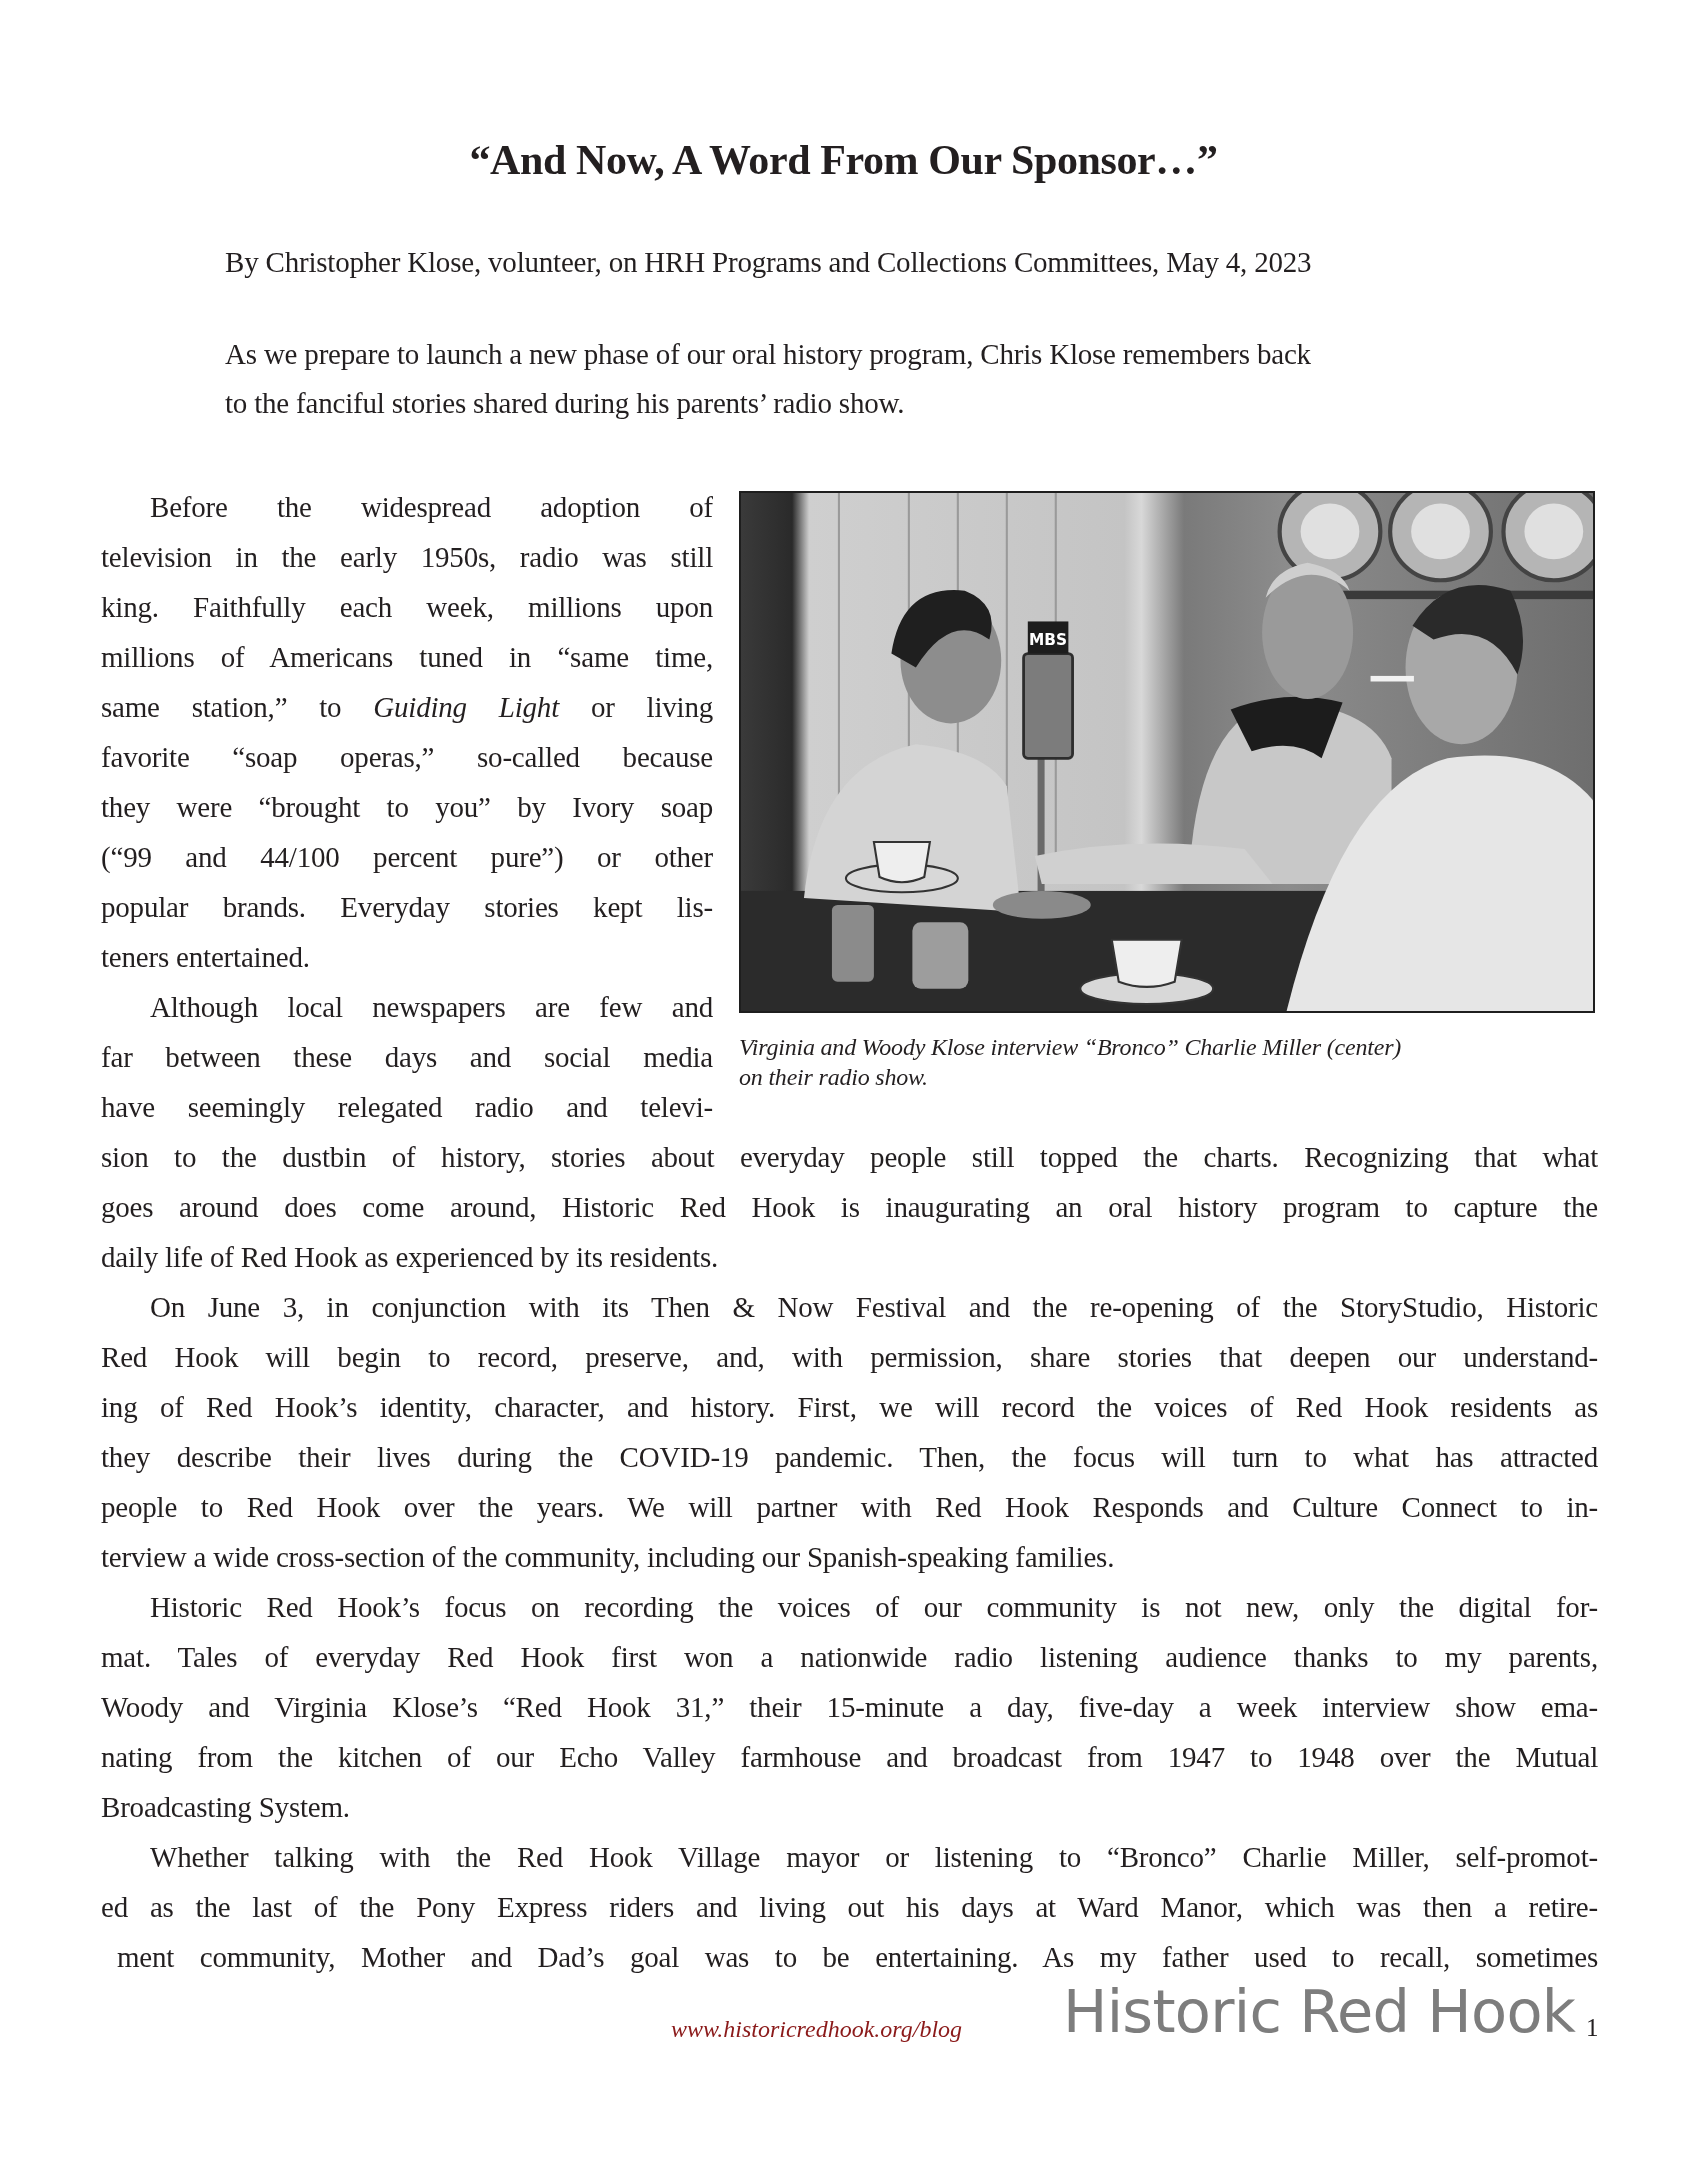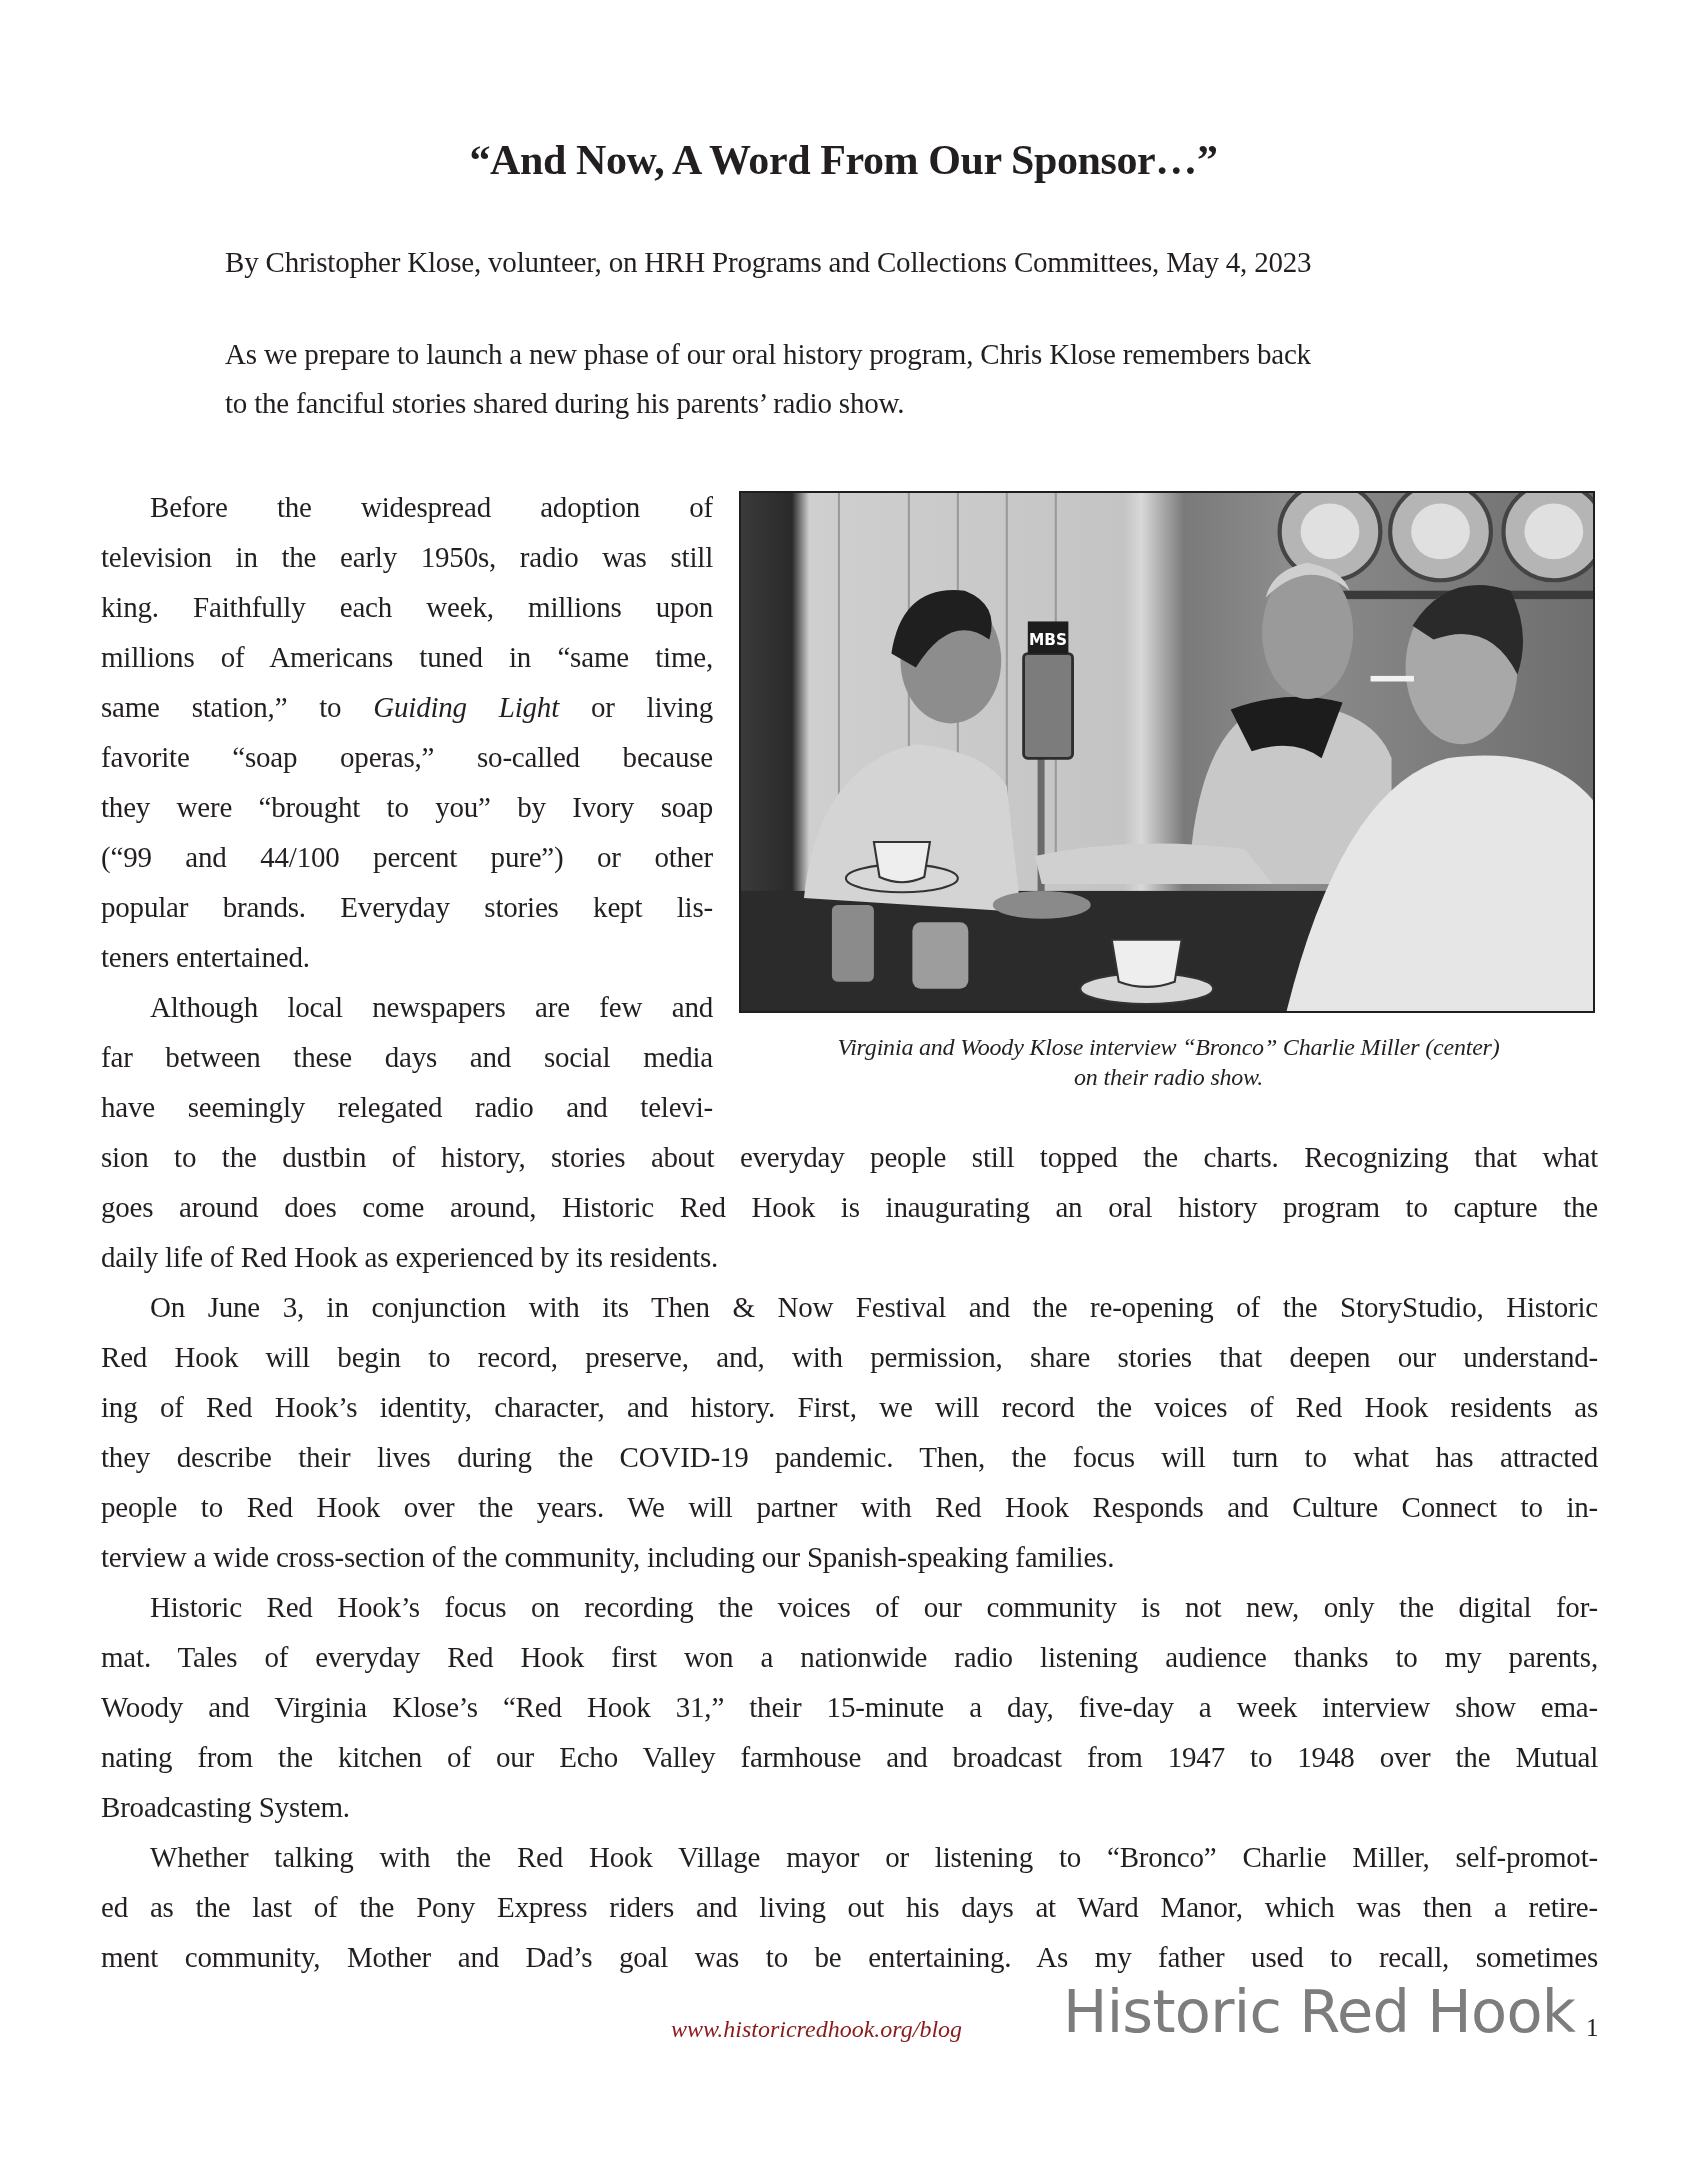--- a/index.html
+++ b/index.html
@@ -79,21 +79,21 @@
       overflow: hidden;
       background: #a3a3a3;
     }
     .photo-frame svg { display: block; width: 100%; height: 100%; }
 
     .caption {
       position: absolute;
       left: 739px;
       top: 1033px;
       width: 859px;
-      text-align: center;
+      text-align: left;
       font-style: italic;
       font-size: 24px;
       line-height: 29.5px;
       letter-spacing: -0.2px;
     }
     .caption span { display: block; }
 
     .footer-url {
       position: absolute;
       left: 671px;
@@ -243,19 +243,19 @@
     <span class="line justify" style="white-space: normal; overflow: hidden;">they describe their lives during the COVID-19 pandemic. Then, the focus will turn to what has attracted</span>
     <span class="line justify" style="white-space: normal; overflow: hidden;">people to Red Hook over the years. We will partner with Red Hook Responds and Culture Connect to in-</span>
     <span class="line">terview a wide cross-section of the community, including our Spanish-speaking families.</span>
     <span class="line justify indent" style="white-space: normal; overflow: hidden;">Historic Red Hook’s focus on recording the voices of our community is not new, only the digital for-</span>
     <span class="line justify" style="white-space: normal; overflow: hidden;">mat. Tales of everyday Red Hook first won a nationwide radio listening audience thanks to my parents,</span>
     <span class="line justify" style="white-space: normal; overflow: hidden;">Woody and Virginia Klose’s “Red Hook 31,” their 15-minute a day, five-day a week interview show ema-</span>
     <span class="line justify" style="white-space: normal; overflow: hidden;">nating from the kitchen of our Echo Valley farmhouse and broadcast from 1947 to 1948 over the Mutual</span>
     <span class="line">Broadcasting System.</span>
     <span class="line justify indent" style="white-space: normal; overflow: hidden;">Whether talking with the Red Hook Village mayor or listening to “Bronco” Charlie Miller, self-promot-</span>
     <span class="line justify" style="white-space: normal; overflow: hidden;">ed as the last of the Pony Express riders and living out his days at Ward Manor, which was then a retire-</span>
-    <span class="line justify" style="white-space: normal; overflow: hidden;">ment community, Mother and Dad’s goal was to be entertaining. As my father used to recall, sometimes</span>
+    <span class="line justify" style="white-space: normal; overflow: hidden; margin-left: 16px;">ment community, Mother and Dad’s goal was to be entertaining. As my father used to recall, sometimes</span>
   </div>
 
 <a class="footer-url">www.historicredhook.org/blog</a>
 <div class="footer-logo">Historic Red Hook</div>
 <div class="page-number">1</div>
 
 
 </body></html>

